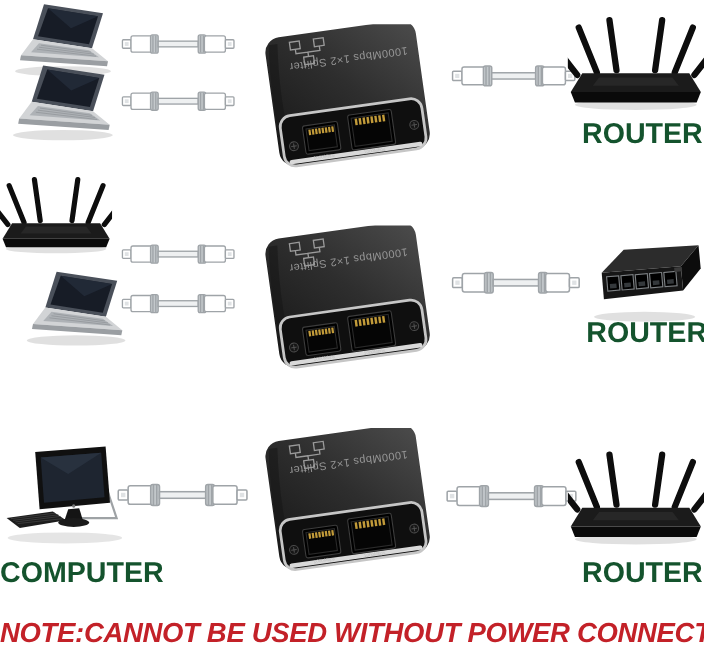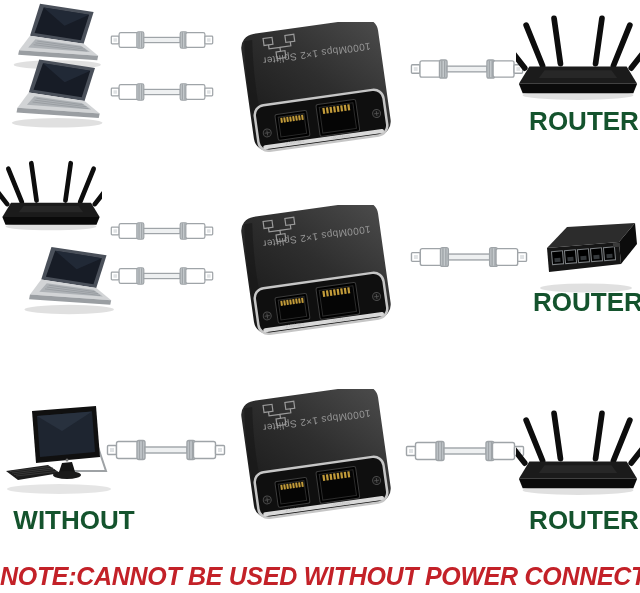--- a/index.html
+++ b/index.html
@@ -239,21 +239,21 @@
         <use href="#sym-switch" width="100%" height="100%"></use>
       </svg>
     </div>
   <div class="abs device-label" style="left:533px;top:287px;width:106px;height:30px">ROUTER</div>
 
   <div class="abs" style="left:4px;top:404px;width:118px;height:94px">
       <svg>
         <use href="#sym-computer" width="100%" height="100%"></use>
       </svg>
     </div>
-  <div class="abs device-label" style="left:0px;top:505px;width:148px;height:30px">WITHOUT</div>
+  <div class="abs device-label" style="left:0px;top:505px;width:148px;height:30px">COMPUTER</div>
   <div class="abs" style="left:102px;top:436px;width:128px;height:28px">
       <svg>
         <use href="#sym-cable" width="100%" height="100%"></use>
       </svg>
     </div>
   <div class="abs" style="left:226px;top:389px;width:176px;height:136px">
       <svg>
         <use href="#sym-splitter" width="100%" height="100%"></use>
       </svg>
     </div>

